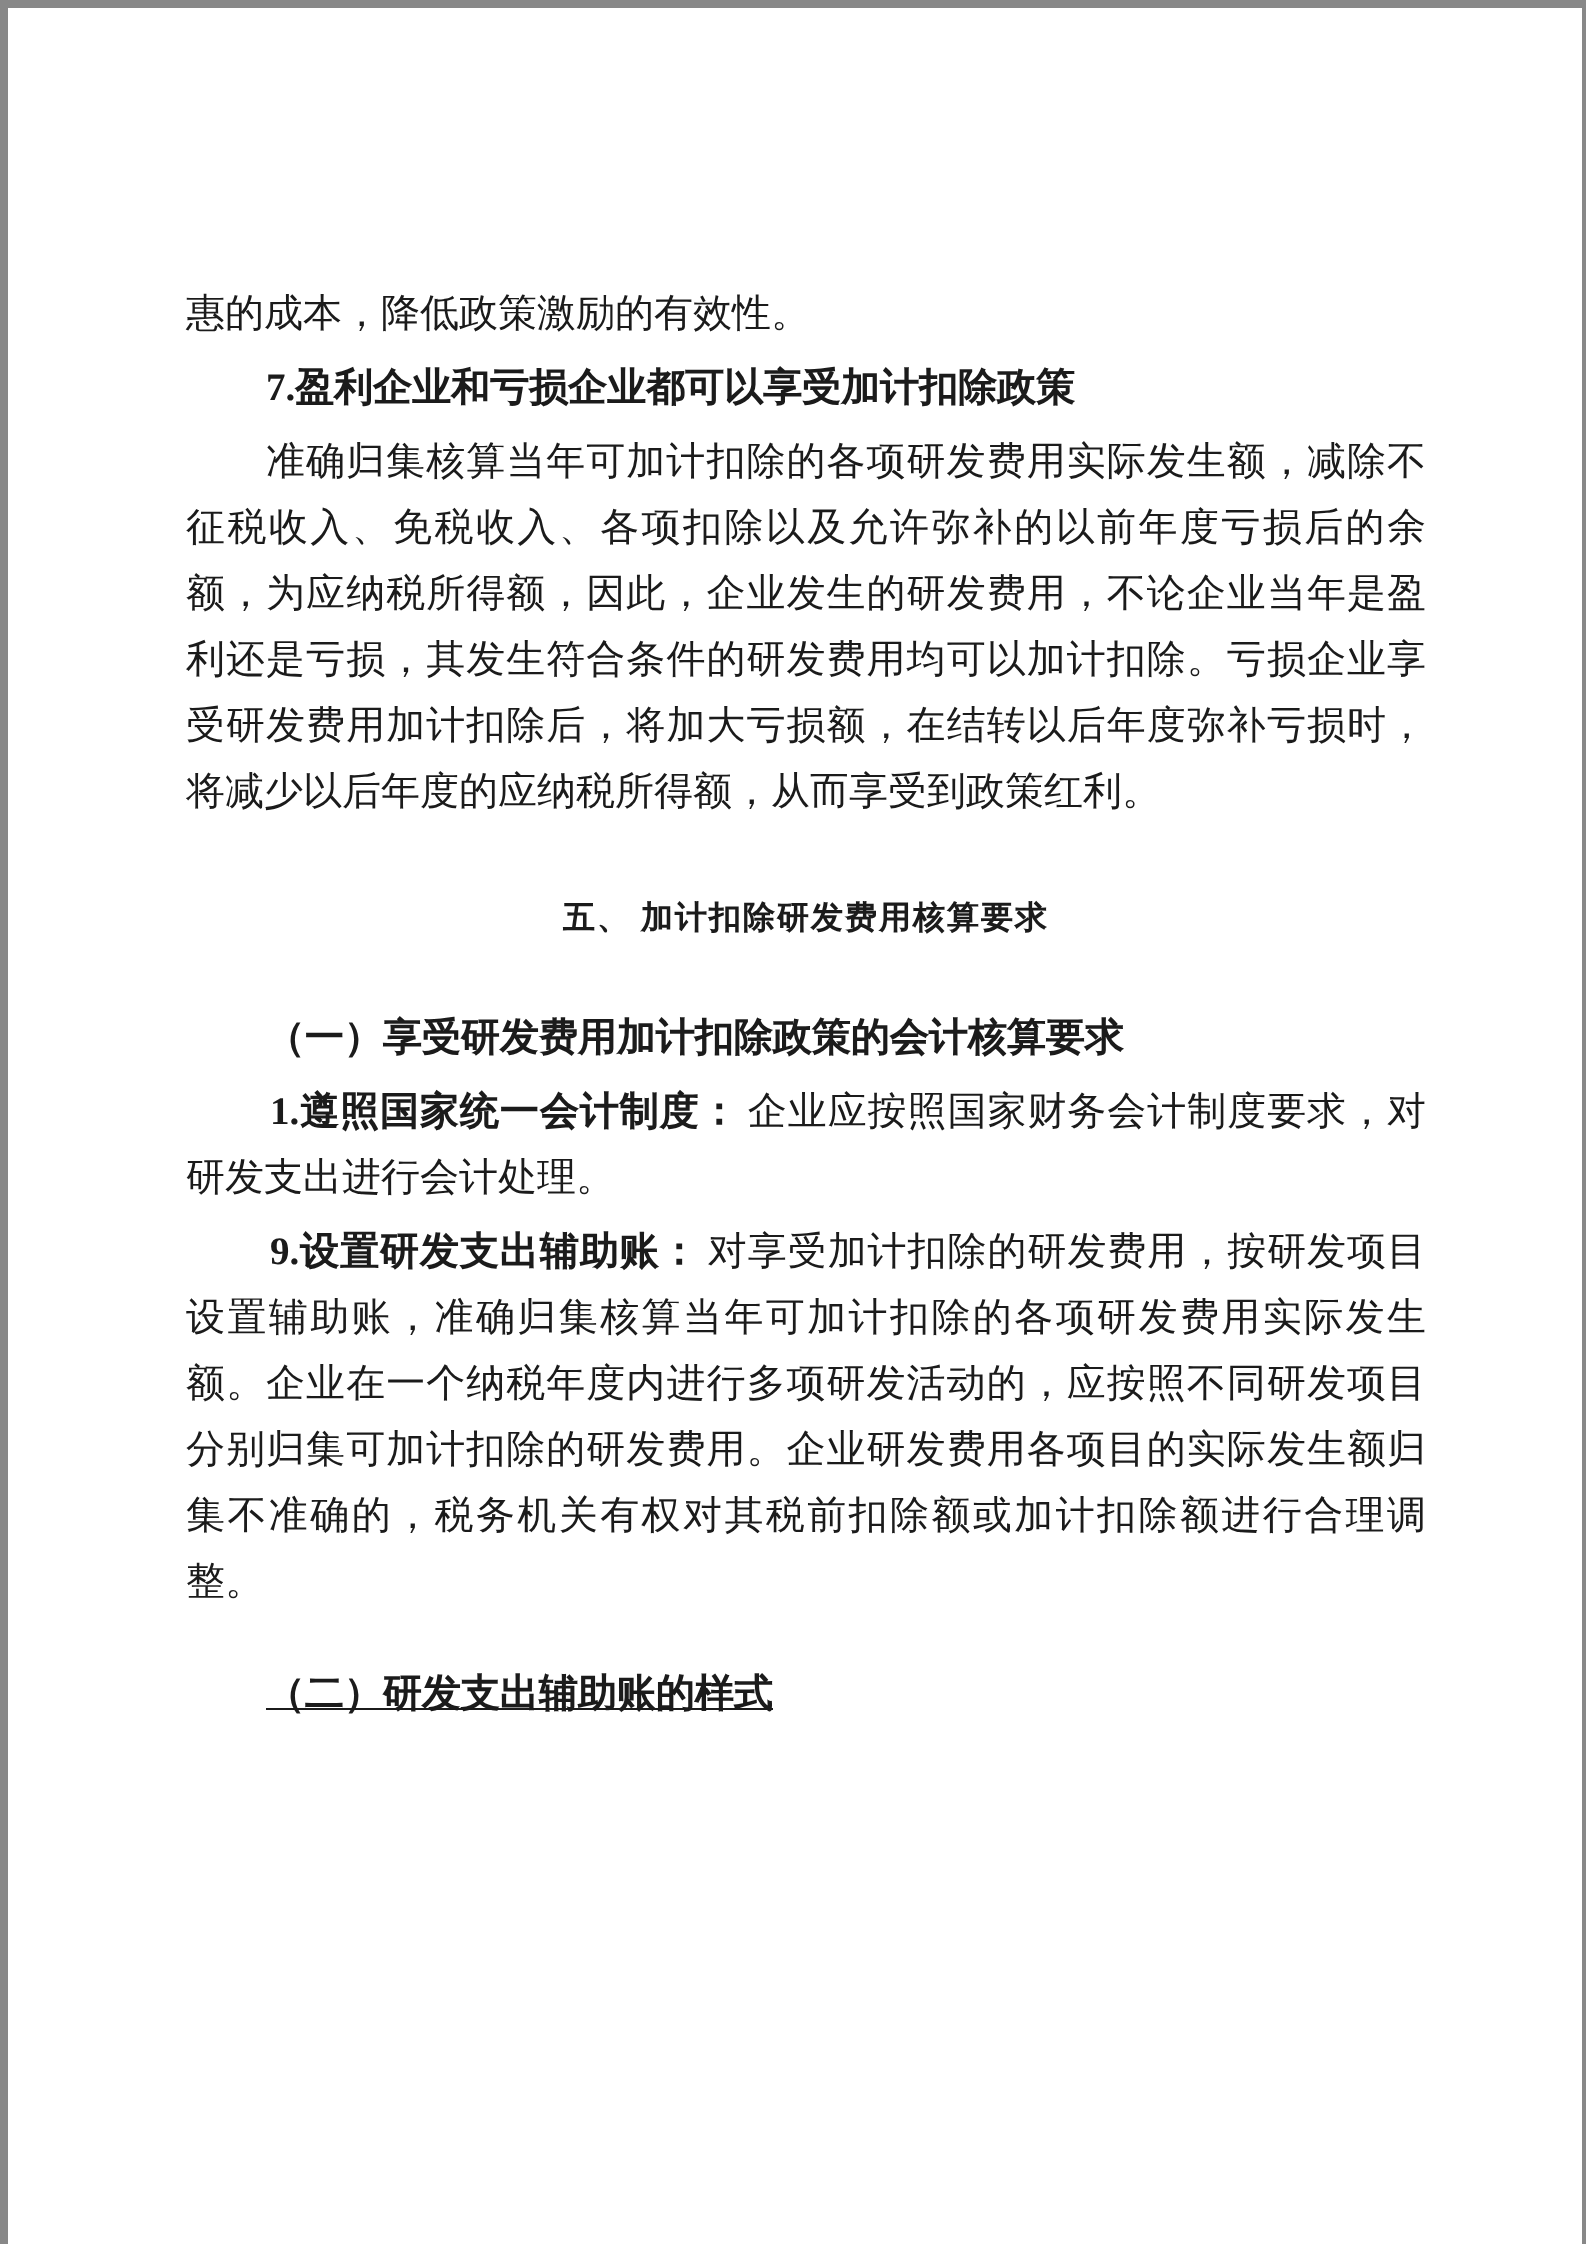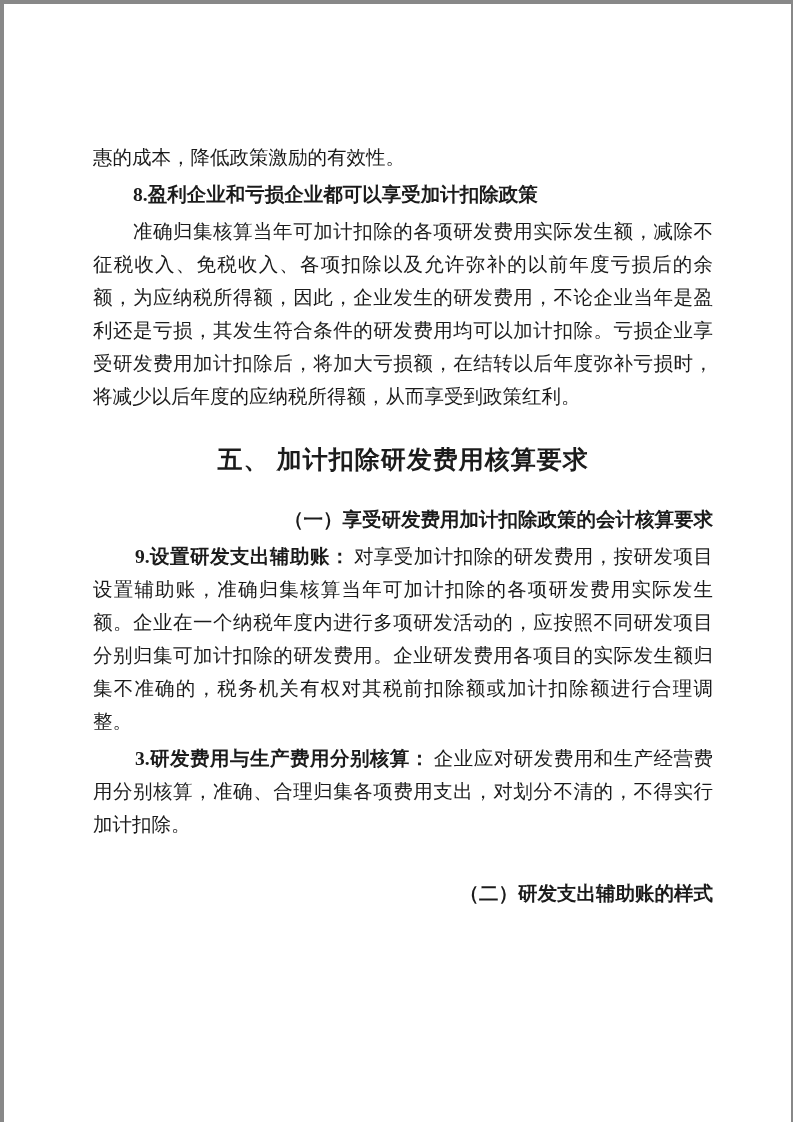--- a/index.html
+++ b/index.html
@@ -26,66 +26,66 @@
     text-align: justify;
   }
   .indent { text-indent: 40px; }
   .bold-lead { font-weight: bold; }
   .point-heading {
     font-weight: bold;
     text-align: left !important;
   }
   .section-heading {
     margin-top: 26px;
-    font-size: 25px;
+    font-size: 16px;
     line-height: 33px;
     font-weight: bold;
     text-align: center;
     letter-spacing: 1px;
   }
   .sub-heading {
     margin-top: 23px;
     margin-left: 40px;
     font-size: 19.5px;
     line-height: 33px;
     font-weight: bold;
-    text-align: right;
+    text-align: left;
   }
-  .sub-heading.second { margin-top: 32px; }
+  .sub-heading.second { margin-top: 19px; text-decoration: underline; }
   .para-gap { margin-top: 17px; }
   .page-number {
     position: absolute;
     top: 997px;
     left: 0;
     width: 100%;
     text-align: center;
     font-size: 15px;
     line-height: 20px;
     color: #1b1b1b;
   }
 </style>
 </head>
 <body>
 
 <div class="page">
   <div class="content">
 
     <p>惠的成本，降低政策激励的有效性。</p>
 
-    <p class="indent point-heading">8.盈利企业和亏损企业都可以享受加计扣除政策</p>
+    <p class="indent point-heading">7.盈利企业和亏损企业都可以享受加计扣除政策</p>
 
     <p class="indent">准确归集核算当年可加计扣除的各项研发费用实际发生额，减除不征税收入、免税收入、各项扣除以及允许弥补的以前年度亏损后的余额，为应纳税所得额，因此，企业发生的研发费用，不论企业当年是盈利还是亏损，其发生符合条件的研发费用均可以加计扣除。亏损企业享受研发费用加计扣除后，将加大亏损额，在结转以后年度弥补亏损时，将减少以后年度的应纳税所得额，从而享受到政策红利。</p>
 
     <div class="section-heading">五、 加计扣除研发费用核算要求</div>
 
     <div class="sub-heading">（一）享受研发费用加计扣除政策的会计核算要求</div>
 
 
+    <p class="indent"><span class="bold-lead">1.遵照国家统一会计制度：</span><span>企业应按照国家财务会计制度要求，对研发支出进行会计处理。</span></p>
 
     <p class="indent"><span class="bold-lead">9.设置研发支出辅助账：</span><span>对享受加计扣除的研发费用，按研发项目设置辅助账，准确归集核算当年可加计扣除的各项研发费用实际发生额。企业在一个纳税年度内进行多项研发活动的，应按照不同研发项目分别归集可加计扣除的研发费用。企业研发费用各项目的实际发生额归集不准确的，税务机关有权对其税前扣除额或加计扣除额进行合理调整。</span></p>
 
-    <p class="indent"><span class="bold-lead">3.研发费用与生产费用分别核算：</span><span>企业应对研发费用和生产经营费用分别核算，准确、合理归集各项费用支出，对划分不清的，不得实行加计扣除。</span></p>
 
     <div class="sub-heading second">（二）研发支出辅助账的样式</div>
 
   </div>
 
 </div>
 
 </body></html>

